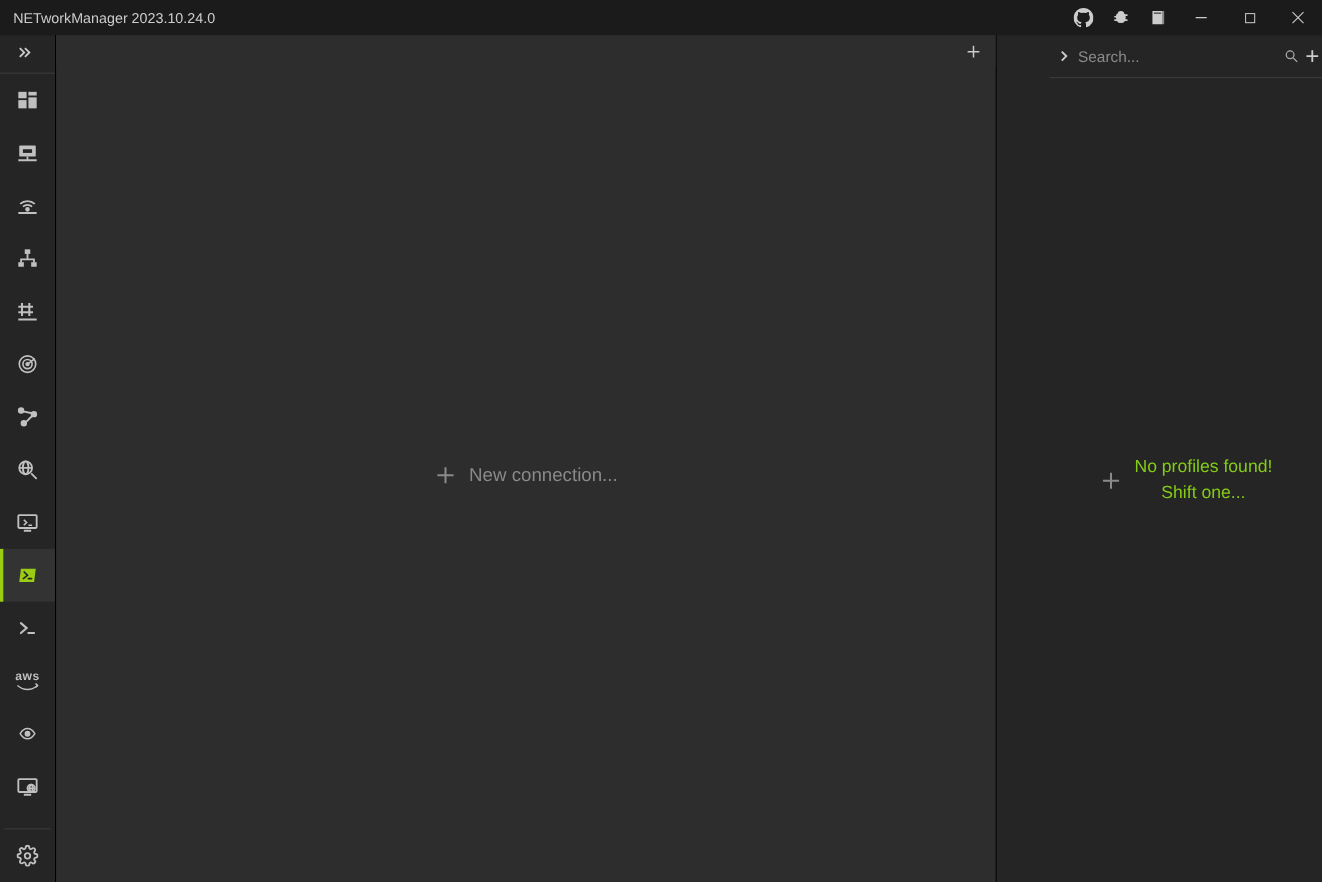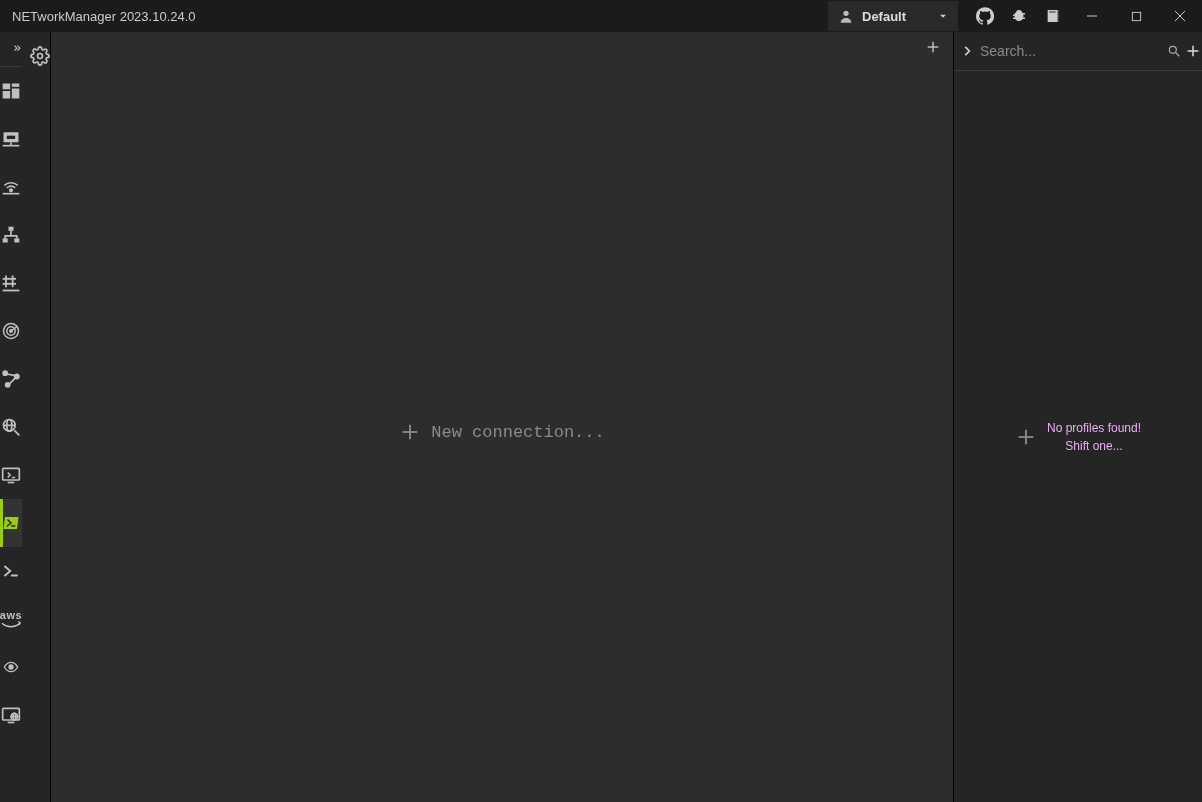--- a/index.html
+++ b/index.html
@@ -53,20 +53,21 @@
   
   .body-row {
     display: flex;
     height: calc(802px - 32px);
   }
   .sidebar {
     width: 50px;
     background: #252525;
     border-right: 1px solid #000;
     display: flex;
+    flex-direction: column;
   }
   .sidebar-top { flex: 1 1 auto; overflow: hidden;}
   .sidebar .side-item {
     height: 48px;
     display: flex; align-items: center; justify-content: center;
     color: #b8b8b8;
     position: relative;
   }
   .sidebar .side-item.small { height: 34px; }
   .sidebar .side-item.active {
@@ -95,79 +96,63 @@
     background: #2d2d2d;
   }
   .tabstrip .plus-btn { width:24px; height:24px; display:flex; align-items:center; justify-content:center; color:#cccccc;}
   .main-center {
     flex: 1 1 auto;
     display: flex; align-items: center; justify-content: center;
     color: #8a8a8a;
     font-size: 17px;
   }
   .new-conn {
-    display:flex; align-items:center; gap:10px;font-family:Liberation Mono, monospace;
+    display:flex; align-items:center; gap:10px;
   }
 
   
   .right-panel {
     width: 248px;
     background: #252525;
     border-left: 1px solid #000;
-    display: flex; flex-direction: column;
+    display: flex; flex-direction: column; padding-left: 48px;
   }
   .right-header {
     height: 38px; display:flex; align-items:center;
     border-bottom: 1px solid #3a3a3a;
     padding: 0 6px 0 6px;
     gap: 4px;
   }
   .right-header .chev { width:24px; display:flex; align-items:center; justify-content:center;}
   .right-header input {
     flex: 1 1 auto;
     background: transparent; border: none; color:#ccc;
     font-size: 14px; outline:none;
   }
   .right-header input::placeholder { color: #8a8a8a; }
   .right-header .ico { width:24px; display:flex; align-items:center; justify-content:center;}
   .right-body {
     flex:1 1 auto;
     display:flex; align-items:center; justify-content:center;
-    color:#f0abfc; font-size:12px; text-align:center;
+    color:#84cc16; font-size:16px; text-align:center;
   }
   .no-profiles { display:flex; align-items:center; gap:10px;}
   .no-profiles .lines { display:flex; flex-direction:column; line-height:1.5;}
   svg { display:block; }
   .aws-text { font-size:11px; font-weight:bold; color:#c0c0c0; letter-spacing:0.5px;}
   .aws-wrap { display:flex; flex-direction:column; align-items:center; gap:0px;}
 </style>
 </head>
 <body>
 
 <div class="titlebar">
   <div class="title">NETworkManager 2023.10.24.0</div>
   <div class="spacer"></div>
 
 
-  <div class="profile-dd">
-    <span style="display:flex;align-items:center;gap:8px;">
-      <span>
-        <svg width="16" height="16" viewBox="0 0 24 24" fill="#bbb">
-            <circle cx="12" cy="8" r="4"></circle>
-            <path d="M4 22c0-4 4-7 8-7s8 3 8 7z"></path>
-          </svg>
-      </span>
-      <span style="color:#ddd;font-weight:600;">Default</span>
-    </span>
-    <span>
-      <svg width="10" height="10" viewBox="0 0 24 24" fill="#ccc">
-          <path d="M5 9l7 7 7-7z"></path>
-        </svg>
-    </span>
-  </div>
 
   <div class="icon-btn">
     <svg width="18" height="18" viewBox="0 0 16 16" fill="#ccc">
         <path d="M8 .2a8 8 0 0 0-2.53 15.59c.4.07.55-.17.55-.38v-1.34c-2.23.48-2.7-1.07-2.7-1.07-.36-.93-.89-1.18-.89-1.18-.73-.5.05-.49.05-.49.8.06 1.23.83 1.23.83.72 1.23 1.88.87 2.34.67.07-.52.28-.87.5-1.07-1.78-.2-3.64-.89-3.64-3.95 0-.87.31-1.58.82-2.14-.08-.2-.36-1.02.08-2.12 0 0 .67-.21 2.2.82a7.6 7.6 0 0 1 4 0c1.53-1.03 2.2-.82 2.2-.82.44 1.1.16 1.92.08 2.12.51.56.82 1.27.82 2.14 0 3.07-1.87 3.75-3.65 3.95.29.25.54.73.54 1.48v2.19c0 .21.15.46.55.38A8 8 0 0 0 8 .2z"></path>
       </svg>
   </div>
   <div class="icon-btn">
     <svg width="18" height="18" viewBox="0 0 24 24" fill="#ccc">
         <path d="M12 4a4 4 0 0 1 4 4H8a4 4 0 0 1 4-4zm8 8h-2.1a6 6 0 0 1-.4 2H20v2h-3a6 6 0 0 1-10 0H4v-2h2.5a6 6 0 0 1-.4-2H4v-2h2.1a6 6 0 0 1 .4-2H4V8h3a6 6 0 0 1 10 0h3v2h-2.5a6 6 0 0 1 .4 2H20z"></path>
       </svg>

